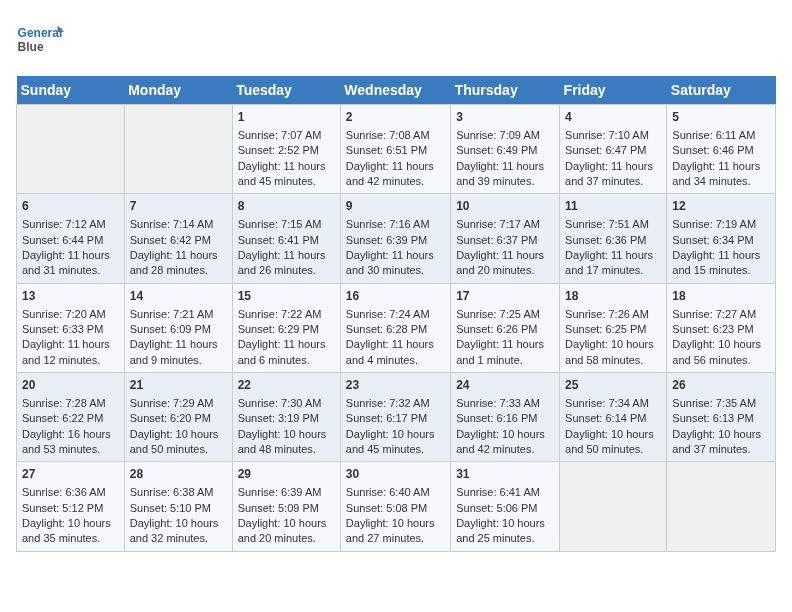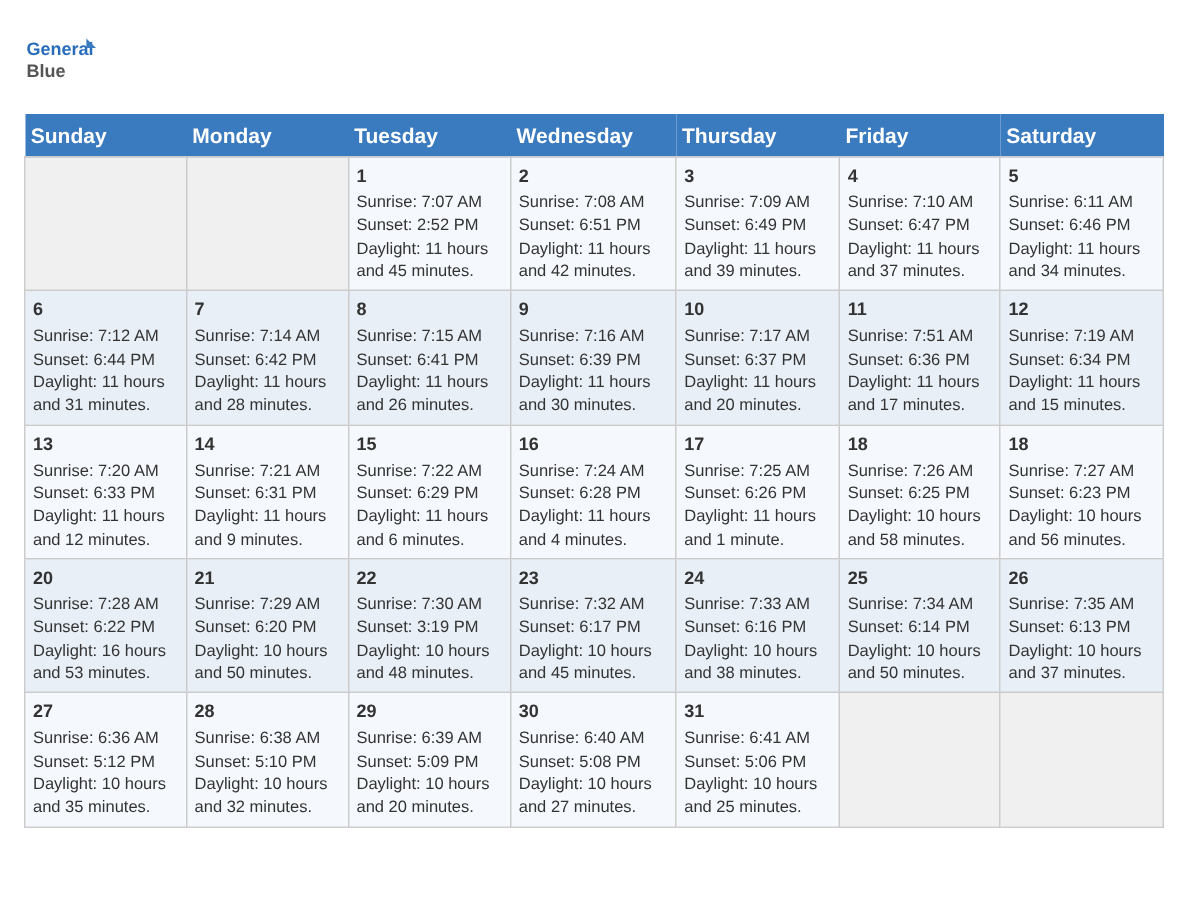--- a/index.html
+++ b/index.html
@@ -115,33 +115,33 @@
         <td><span class="day-num">6</span><span>Sunrise: 7:12 AM</span><br><span>Sunset: 6:44 PM</span><br><span>Daylight: 11 hours and 31 minutes.</span></td>
         <td><span class="day-num">7</span><span>Sunrise: 7:14 AM</span><br><span>Sunset: 6:42 PM</span><br><span>Daylight: 11 hours and 28 minutes.</span></td>
         <td><span class="day-num">8</span><span>Sunrise: 7:15 AM</span><br><span>Sunset: 6:41 PM</span><br><span>Daylight: 11 hours and 26 minutes.</span></td>
         <td><span class="day-num">9</span><span>Sunrise: 7:16 AM</span><br><span>Sunset: 6:39 PM</span><br><span>Daylight: 11 hours and 30 minutes.</span></td>
         <td><span class="day-num">10</span><span>Sunrise: 7:17 AM</span><br><span>Sunset: 6:37 PM</span><br><span>Daylight: 11 hours and 20 minutes.</span></td>
         <td><span class="day-num">11</span><span>Sunrise: 7:51 AM</span><br><span>Sunset: 6:36 PM</span><br><span>Daylight: 11 hours and 17 minutes.</span></td>
         <td><span class="day-num">12</span><span>Sunrise: 7:19 AM</span><br><span>Sunset: 6:34 PM</span><br><span>Daylight: 11 hours and 15 minutes.</span></td>
       </tr>
       <tr>
         <td><span class="day-num">13</span><span>Sunrise: 7:20 AM</span><br><span>Sunset: 6:33 PM</span><br><span>Daylight: 11 hours and 12 minutes.</span></td>
-        <td><span class="day-num">14</span><span>Sunrise: 7:21 AM</span><br><span>Sunset: 6:31 PM</span><br><span>Daylight: 11 hours and 9 minutes.</span></td>
+        <td><span class="day-num">14</span><span>Sunrise: 7:21 AM</span><br><span>Sunset: 6:09 PM</span><br><span>Daylight: 11 hours and 9 minutes.</span></td>
         <td><span class="day-num">15</span><span>Sunrise: 7:22 AM</span><br><span>Sunset: 6:29 PM</span><br><span>Daylight: 11 hours and 6 minutes.</span></td>
         <td><span class="day-num">16</span><span>Sunrise: 7:24 AM</span><br><span>Sunset: 6:28 PM</span><br><span>Daylight: 11 hours and 4 minutes.</span></td>
         <td><span class="day-num">17</span><span>Sunrise: 7:25 AM</span><br><span>Sunset: 6:26 PM</span><br><span>Daylight: 11 hours and 1 minute.</span></td>
         <td><span class="day-num">18</span><span>Sunrise: 7:26 AM</span><br><span>Sunset: 6:25 PM</span><br><span>Daylight: 10 hours and 58 minutes.</span></td>
         <td><span class="day-num">18</span><span>Sunrise: 7:27 AM</span><br><span>Sunset: 6:23 PM</span><br><span>Daylight: 10 hours and 56 minutes.</span></td>
       </tr>
       <tr>
         <td><span class="day-num">20</span><span>Sunrise: 7:28 AM</span><br><span>Sunset: 6:22 PM</span><br><span>Daylight: 16 hours and 53 minutes.</span></td>
         <td><span class="day-num">21</span><span>Sunrise: 7:29 AM</span><br><span>Sunset: 6:20 PM</span><br><span>Daylight: 10 hours and 50 minutes.</span></td>
         <td><span class="day-num">22</span><span>Sunrise: 7:30 AM</span><br><span>Sunset: 3:19 PM</span><br><span>Daylight: 10 hours and 48 minutes.</span></td>
         <td><span class="day-num">23</span><span>Sunrise: 7:32 AM</span><br><span>Sunset: 6:17 PM</span><br><span>Daylight: 10 hours and 45 minutes.</span></td>
-        <td><span class="day-num">24</span><span>Sunrise: 7:33 AM</span><br><span>Sunset: 6:16 PM</span><br><span>Daylight: 10 hours and 38 minutes.</span></td>
+        <td><span class="day-num">24</span><span>Sunrise: 7:33 AM</span><br><span>Sunset: 6:16 PM</span><br><span>Daylight: 10 hours and 42 minutes.</span></td>
         <td><span class="day-num">25</span><span>Sunrise: 7:34 AM</span><br><span>Sunset: 6:14 PM</span><br><span>Daylight: 10 hours and 50 minutes.</span></td>
         <td><span class="day-num">26</span><span>Sunrise: 7:35 AM</span><br><span>Sunset: 6:13 PM</span><br><span>Daylight: 10 hours and 37 minutes.</span></td>
       </tr>
       <tr>
         <td><span class="day-num">27</span><span>Sunrise: 6:36 AM</span><br><span>Sunset: 5:12 PM</span><br><span>Daylight: 10 hours and 35 minutes.</span></td>
         <td><span class="day-num">28</span><span>Sunrise: 6:38 AM</span><br><span>Sunset: 5:10 PM</span><br><span>Daylight: 10 hours and 32 minutes.</span></td>
         <td><span class="day-num">29</span><span>Sunrise: 6:39 AM</span><br><span>Sunset: 5:09 PM</span><br><span>Daylight: 10 hours and 20 minutes.</span></td>
         <td><span class="day-num">30</span><span>Sunrise: 6:40 AM</span><br><span>Sunset: 5:08 PM</span><br><span>Daylight: 10 hours and 27 minutes.</span></td>
         <td><span class="day-num">31</span><span>Sunrise: 6:41 AM</span><br><span>Sunset: 5:06 PM</span><br><span>Daylight: 10 hours and 25 minutes.</span></td>
         <td class="cell-empty"></td>

